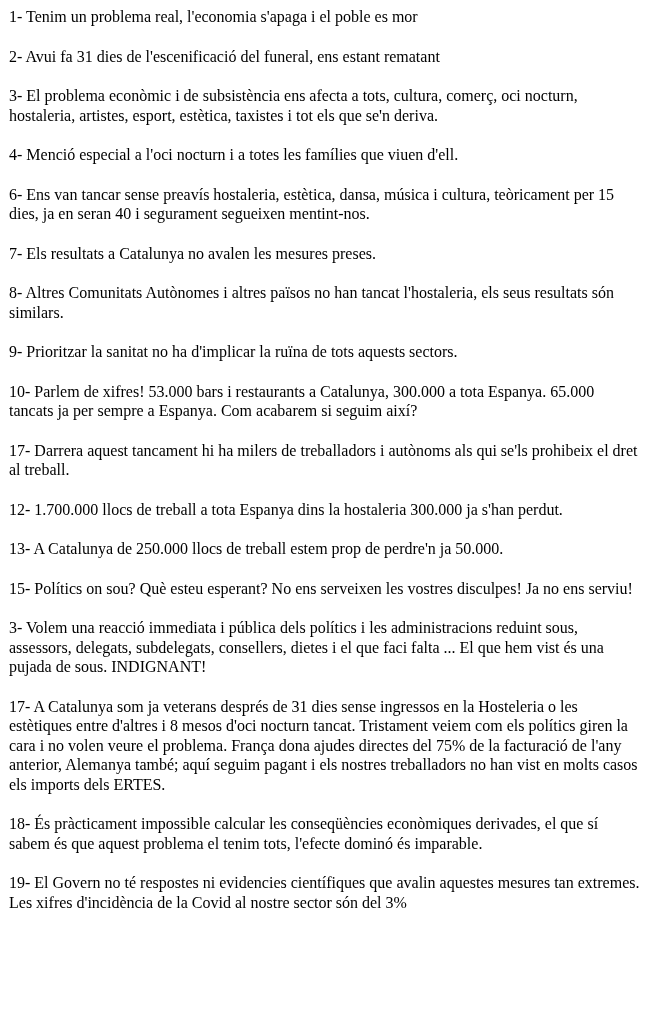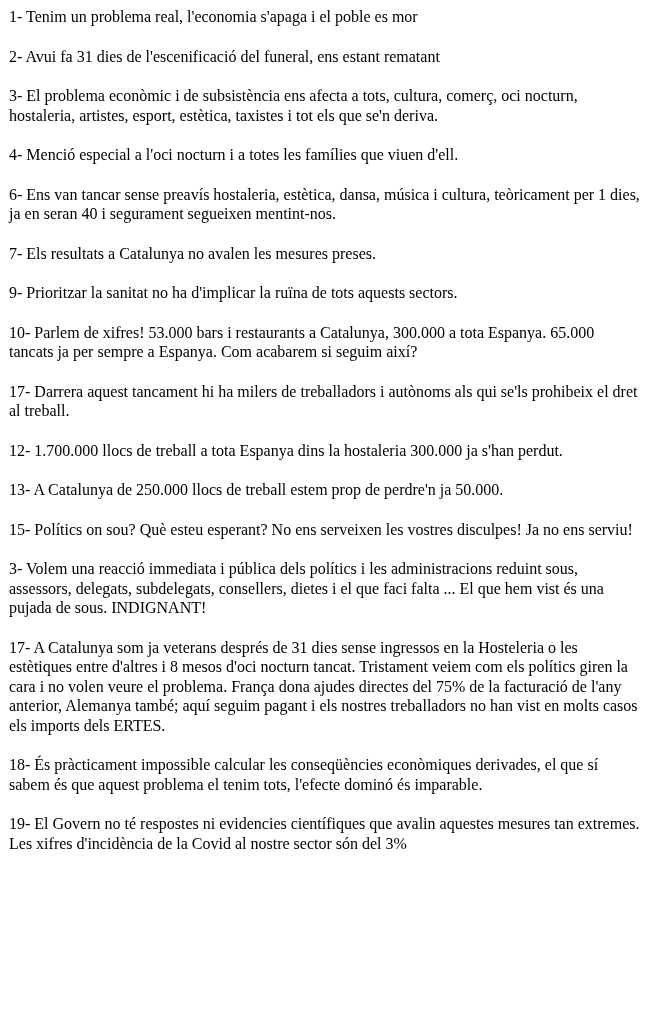--- a/index.html
+++ b/index.html
@@ -29,22 +29,23 @@
   }
 </style>
 </head>
 <body>
 
 <div class="doc">
     <p>1- Tenim un problema real, l'economia s'apaga i el poble es mor</p>
     <p>2- Avui fa 31 dies de l'escenificació del funeral, ens estant rematant</p>
     <p>3- El problema econòmic i de subsistència ens afecta a tots, cultura, comerç, oci nocturn, hostaleria, artistes, esport, estètica, taxistes i tot els que se'n deriva.</p>
     <p>4- Menció especial a l'oci nocturn i a totes les famílies que viuen d'ell.</p>
-    <p>6- Ens van tancar sense preavís hostaleria, estètica, dansa, música i cultura, teòricament per 1 dies, ja en seran 40 i segurament segueixen mentint-nos.</p>
+    <p>6- Ens van tancar sense preavís hostaleria, estètica, dansa, música i cultura, teòricament per 15 dies, ja en seran 40 i segurament segueixen mentint-nos.</p>
     <p>7- Els resultats a Catalunya no avalen les mesures preses.</p>
+    <p>8- Altres Comunitats Autònomes i altres països no han tancat l'hostaleria, els seus resultats són similars.</p>
     <p>9- Prioritzar la sanitat no ha d'implicar la ruïna de tots aquests sectors.</p>
     <p>10- Parlem de xifres! 53.000 bars i restaurants a Catalunya, 300.000 a tota Espanya. 65.000 tancats ja per sempre a Espanya. Com acabarem si seguim així?</p>
     <p>17- Darrera aquest tancament hi ha milers de treballadors i autònoms als qui se'ls prohibeix el dret al treball.</p>
     <p>12- 1.700.000 llocs de treball a tota Espanya dins la hostaleria 300.000 ja s'han perdut.</p>
     <p>13- A Catalunya de 250.000 llocs de treball estem prop de perdre'n ja 50.000.</p>
     <p>15- Polítics on sou? Què esteu esperant? No ens serveixen les vostres disculpes! Ja no ens serviu!</p>
     <p>3- Volem una reacció immediata i pública dels polítics i les administracions reduint sous, assessors, delegats, subdelegats, consellers, dietes i el que faci falta ... El que hem vist és una pujada de sous. INDIGNANT!</p>
     <p>17- A Catalunya som ja veterans després de 31 dies sense ingressos en la Hosteleria o les estètiques entre d'altres i 8 mesos d'oci nocturn tancat. Tristament veiem com els polítics giren la cara i no volen veure el problema. França dona ajudes directes del 75% de la facturació de l'any anterior, Alemanya també; aquí seguim pagant i els nostres treballadors no han vist en molts casos els imports dels ERTES.</p>
     <p>18- És pràcticament impossible calcular les conseqüències econòmiques derivades, el que sí sabem és que aquest problema el tenim tots, l'efecte dominó és imparable.</p>
     <p>19- El Govern no té respostes ni evidencies científiques que avalin aquestes mesures tan extremes. Les xifres d'incidència de la Covid al nostre sector són del 3%</p>

